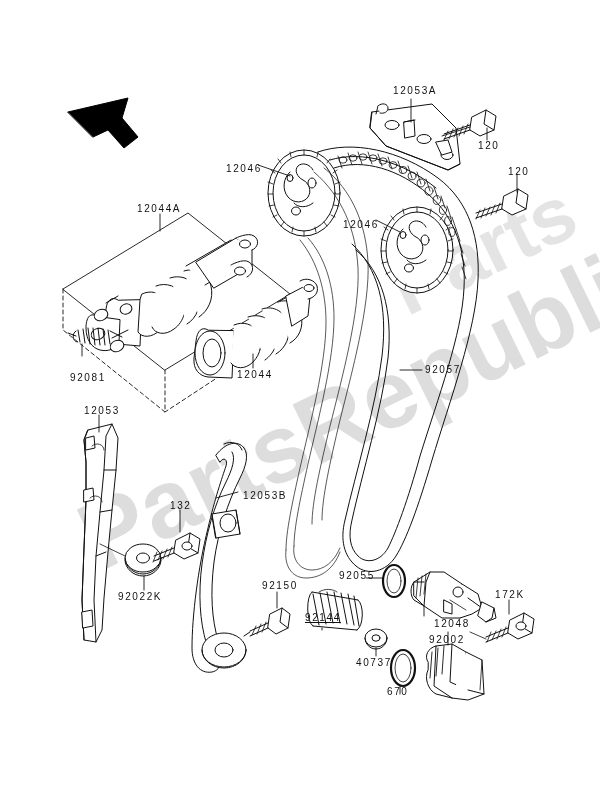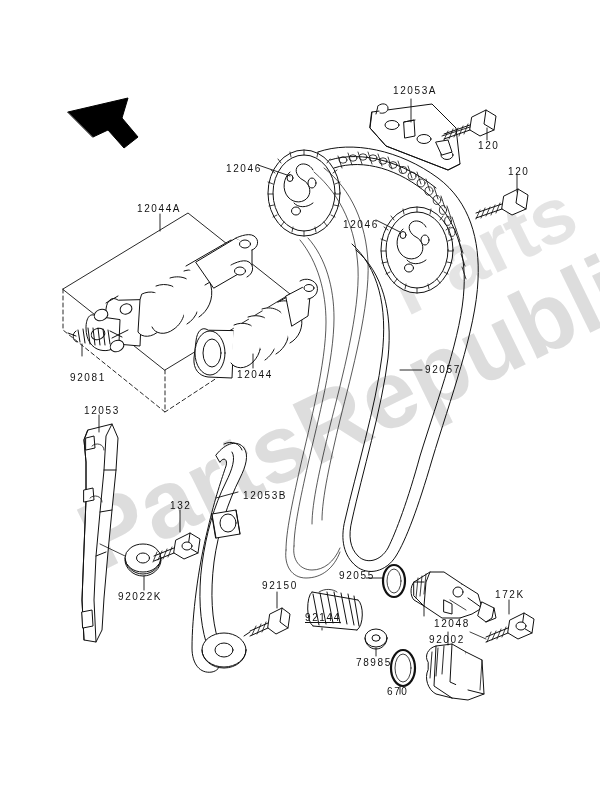--- a/index.html
+++ b/index.html
@@ -404,20 +404,20 @@
   <div class="lbl" style="left:137px;top:203px;">12044A</div>
   <div class="lbl" style="left:70px;top:356px;margin-top:16px;">92081</div>
   <div class="lbl" style="left:237px;top:369px;">12044</div>
   <div class="lbl" style="left:425px;top:364px;">92057</div>
   <div class="lbl" style="left:84px;top:405px;">12053</div>
   <div class="lbl" style="left:170px;top:500px;">132</div>
   <div class="lbl" style="left:118px;top:591px;">92022K</div>
   <div class="lbl" style="left:243px;top:490px;">12053B</div>
   <div class="lbl" style="left:262px;top:580px;">92150</div>
   <div class="lbl" style="left:305px;top:612px;text-decoration:underline;">92144</div>
-  <div class="lbl" style="left:356px;top:657px;">78985</div>
+  <div class="lbl" style="left:356px;top:657px;">40737</div>
   <div class="lbl" style="left:339px;top:570px;">92055</div>
   <div class="lbl" style="left:405px;top:618px;margin-left:29px;">12048</div>
   <div class="lbl" style="left:495px;top:589px;">172K</div>
   <div class="lbl" style="left:429px;top:634px;">92002</div>
   <div class="lbl" style="left:387px;top:686px;">670</div>
 
 </div>
 
 </body></html>

